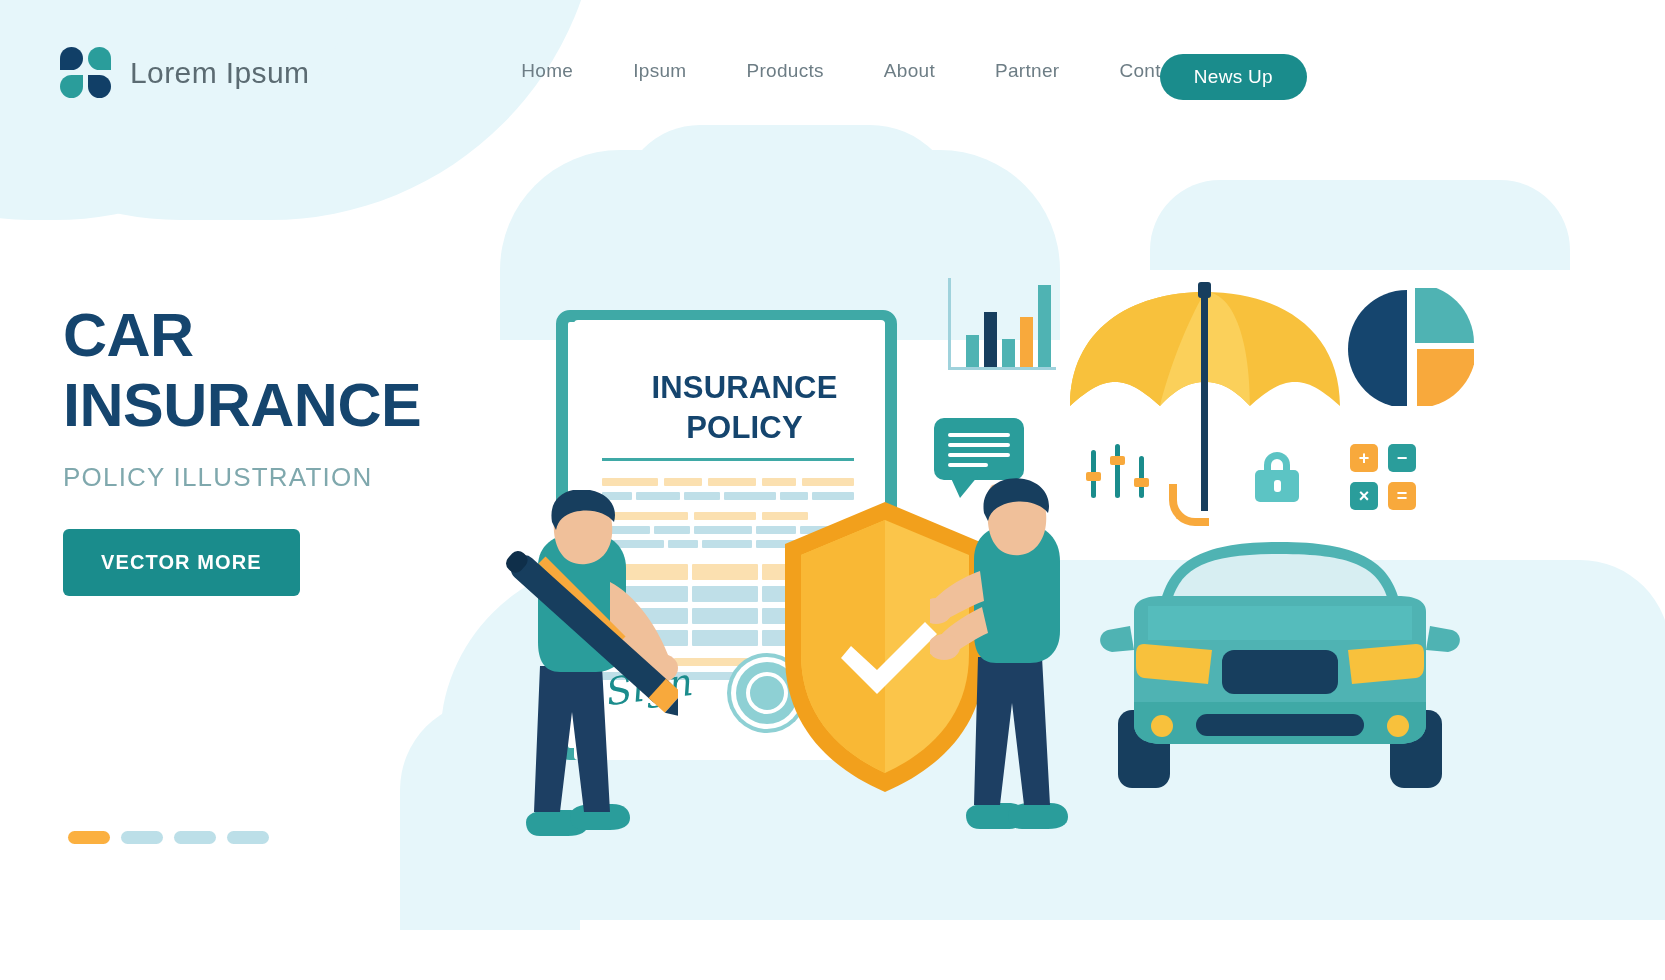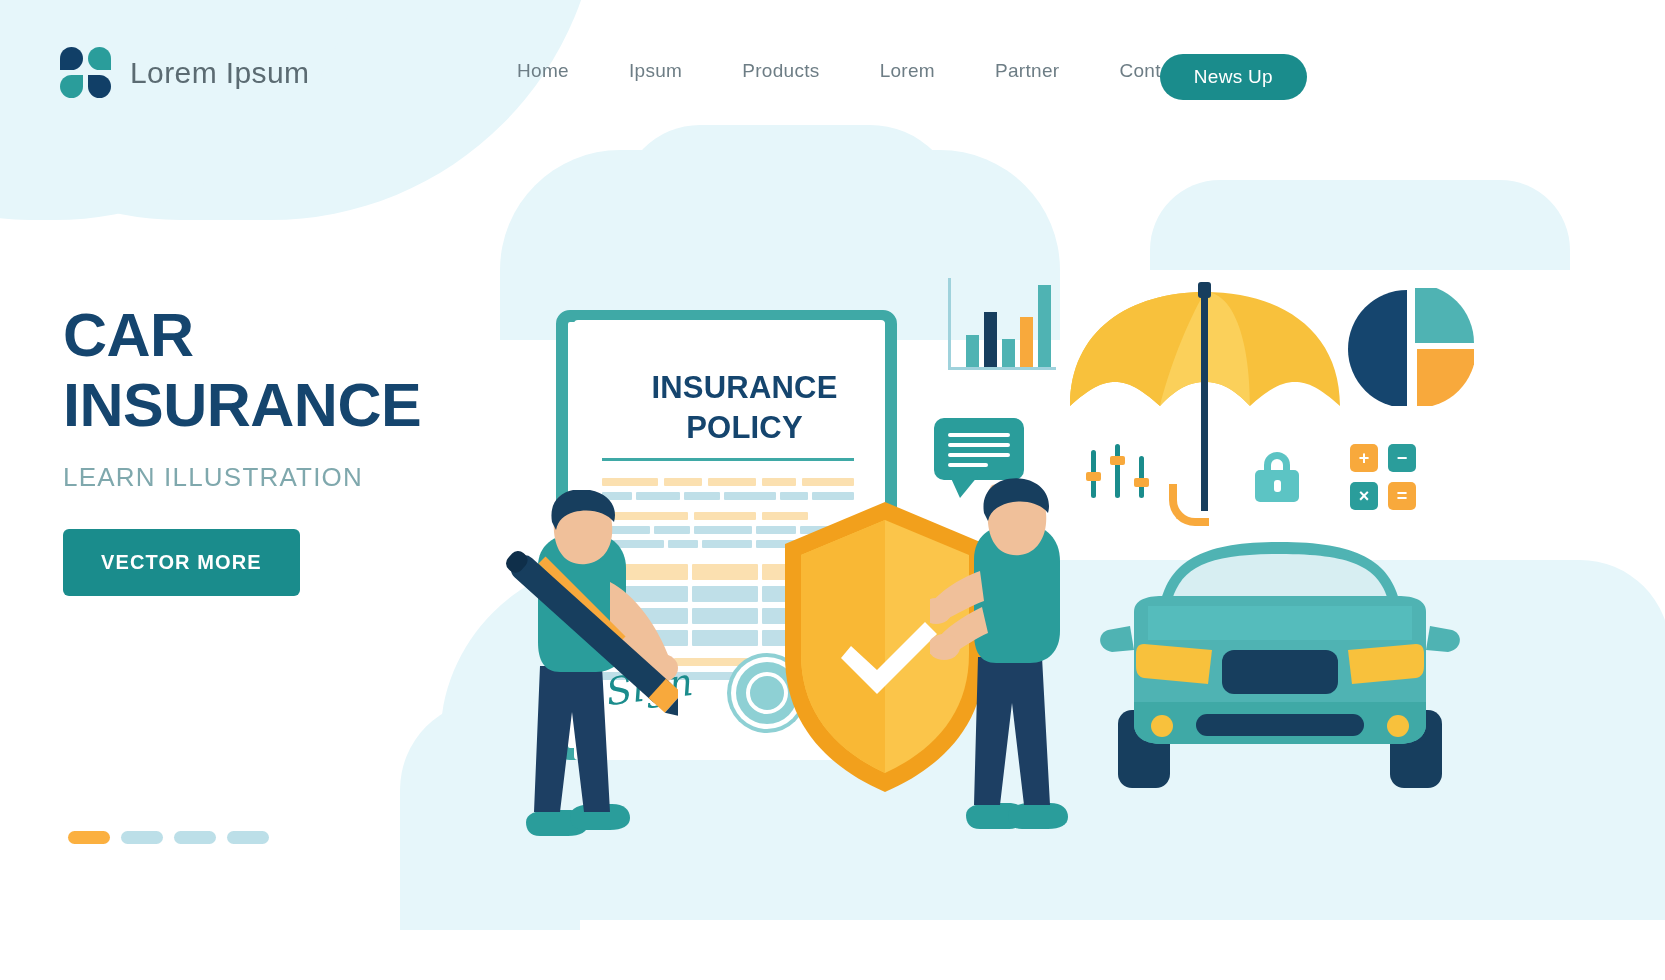--- a/index.html
+++ b/index.html
@@ -216,34 +216,34 @@
         <div class="petal p-bl"></div>
         <div class="petal p-br"></div>
       </div>
       <div id="brand-name">Lorem Ipsum</div>
     </div>
 
     <div id="nav">
       <div class="nav-link">Home</div>
       <div class="nav-link">Ipsum</div>
       <div class="nav-link">Products</div>
-      <div class="nav-link">Lorem</div>
+      <div class="nav-link">About</div>
       <div class="nav-link">Partner</div>
       <div class="nav-link">Contact</div>
     </div>
 
     <button id="signup-btn">News Up</button>
   </div>
 
   <div id="hero">
     <div id="hero-title">
       <div>CAR</div>
       <div>INSURANCE</div>
     </div>
-    <div id="hero-sub">LEARN ILLUSTRATION</div>
+    <div id="hero-sub">POLICY ILLUSTRATION</div>
     <button id="learn-btn">VECTOR MORE</button>
   </div>
 
   <div id="pager">
     <div class="pager-pill active"></div>
     <div class="pager-pill"></div>
     <div class="pager-pill"></div>
     <div class="pager-pill"></div>
   </div>
 

